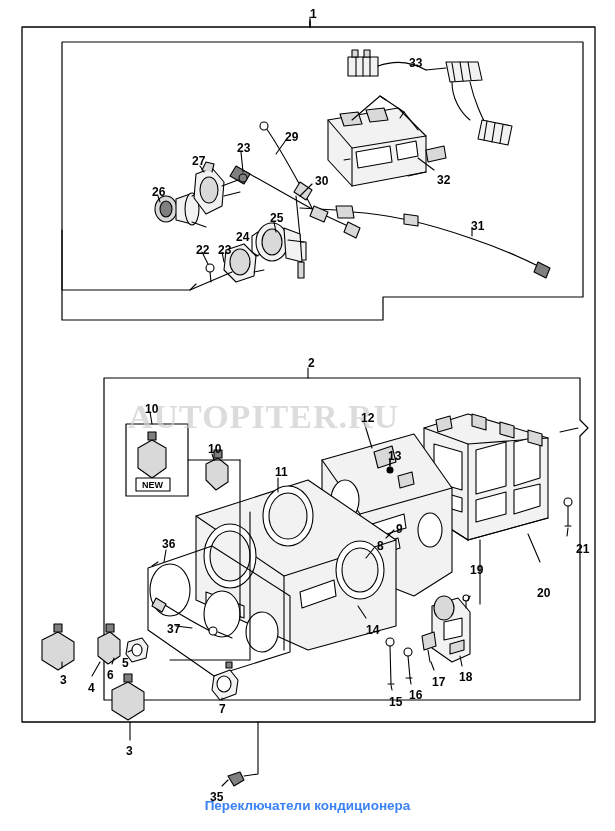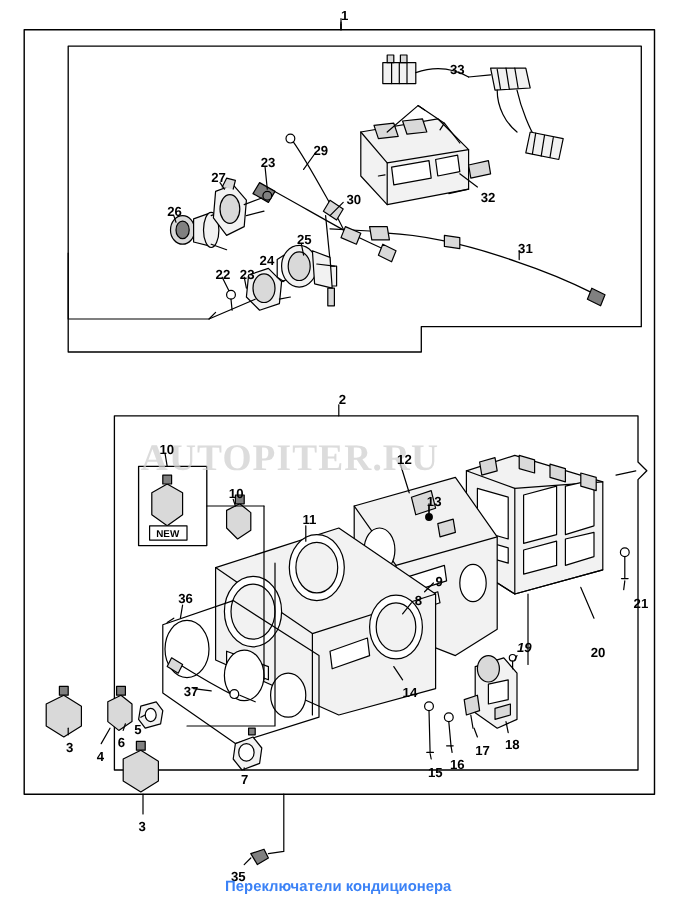--- a/index.html
+++ b/index.html
@@ -478,21 +478,21 @@
   <div class="num" style="left:145px; top:403px;">10</div>
   <div class="num" style="left:361px; top:412px;">12</div>
   <div class="num" style="left:208px; top:443px;">10</div>
   <div class="num" style="left:388px; top:450px;">13</div>
   <div class="num" style="left:275px; top:466px;">11</div>
   <div class="num" style="left:396px; top:523px;">9</div>
   <div class="num" style="left:377px; top:540px;">8</div>
   <div class="num" style="left:564px; top:543px;margin-left:12px;">21</div>
   <div class="num" style="left:162px; top:538px;">36</div>
   <div class="num" style="left:537px; top:571px;margin-top:16px;">20</div>
-  <div class="num" style="left:470px; top:583px;font-style:italic;">19</div>
+  <div class="num" style="left:470px; top:564px;">19</div>
   <div class="num" style="left:167px; top:623px;">37</div>
   <div class="num" style="left:366px; top:624px;">14</div>
   <div class="num" style="left:122px; top:657px;">5</div>
   <div class="num" style="left:107px; top:669px;">6</div>
   <div class="num" style="left:459px; top:671px;">18</div>
   <div class="num" style="left:432px; top:676px;">17</div>
   <div class="num" style="left:88px;  top:682px;">4</div>
   <div class="num" style="left:409px; top:689px;">16</div>
   <div class="num" style="left:389px; top:696px;">15</div>
   <div class="num" style="left:60px;  top:674px;">3</div>

